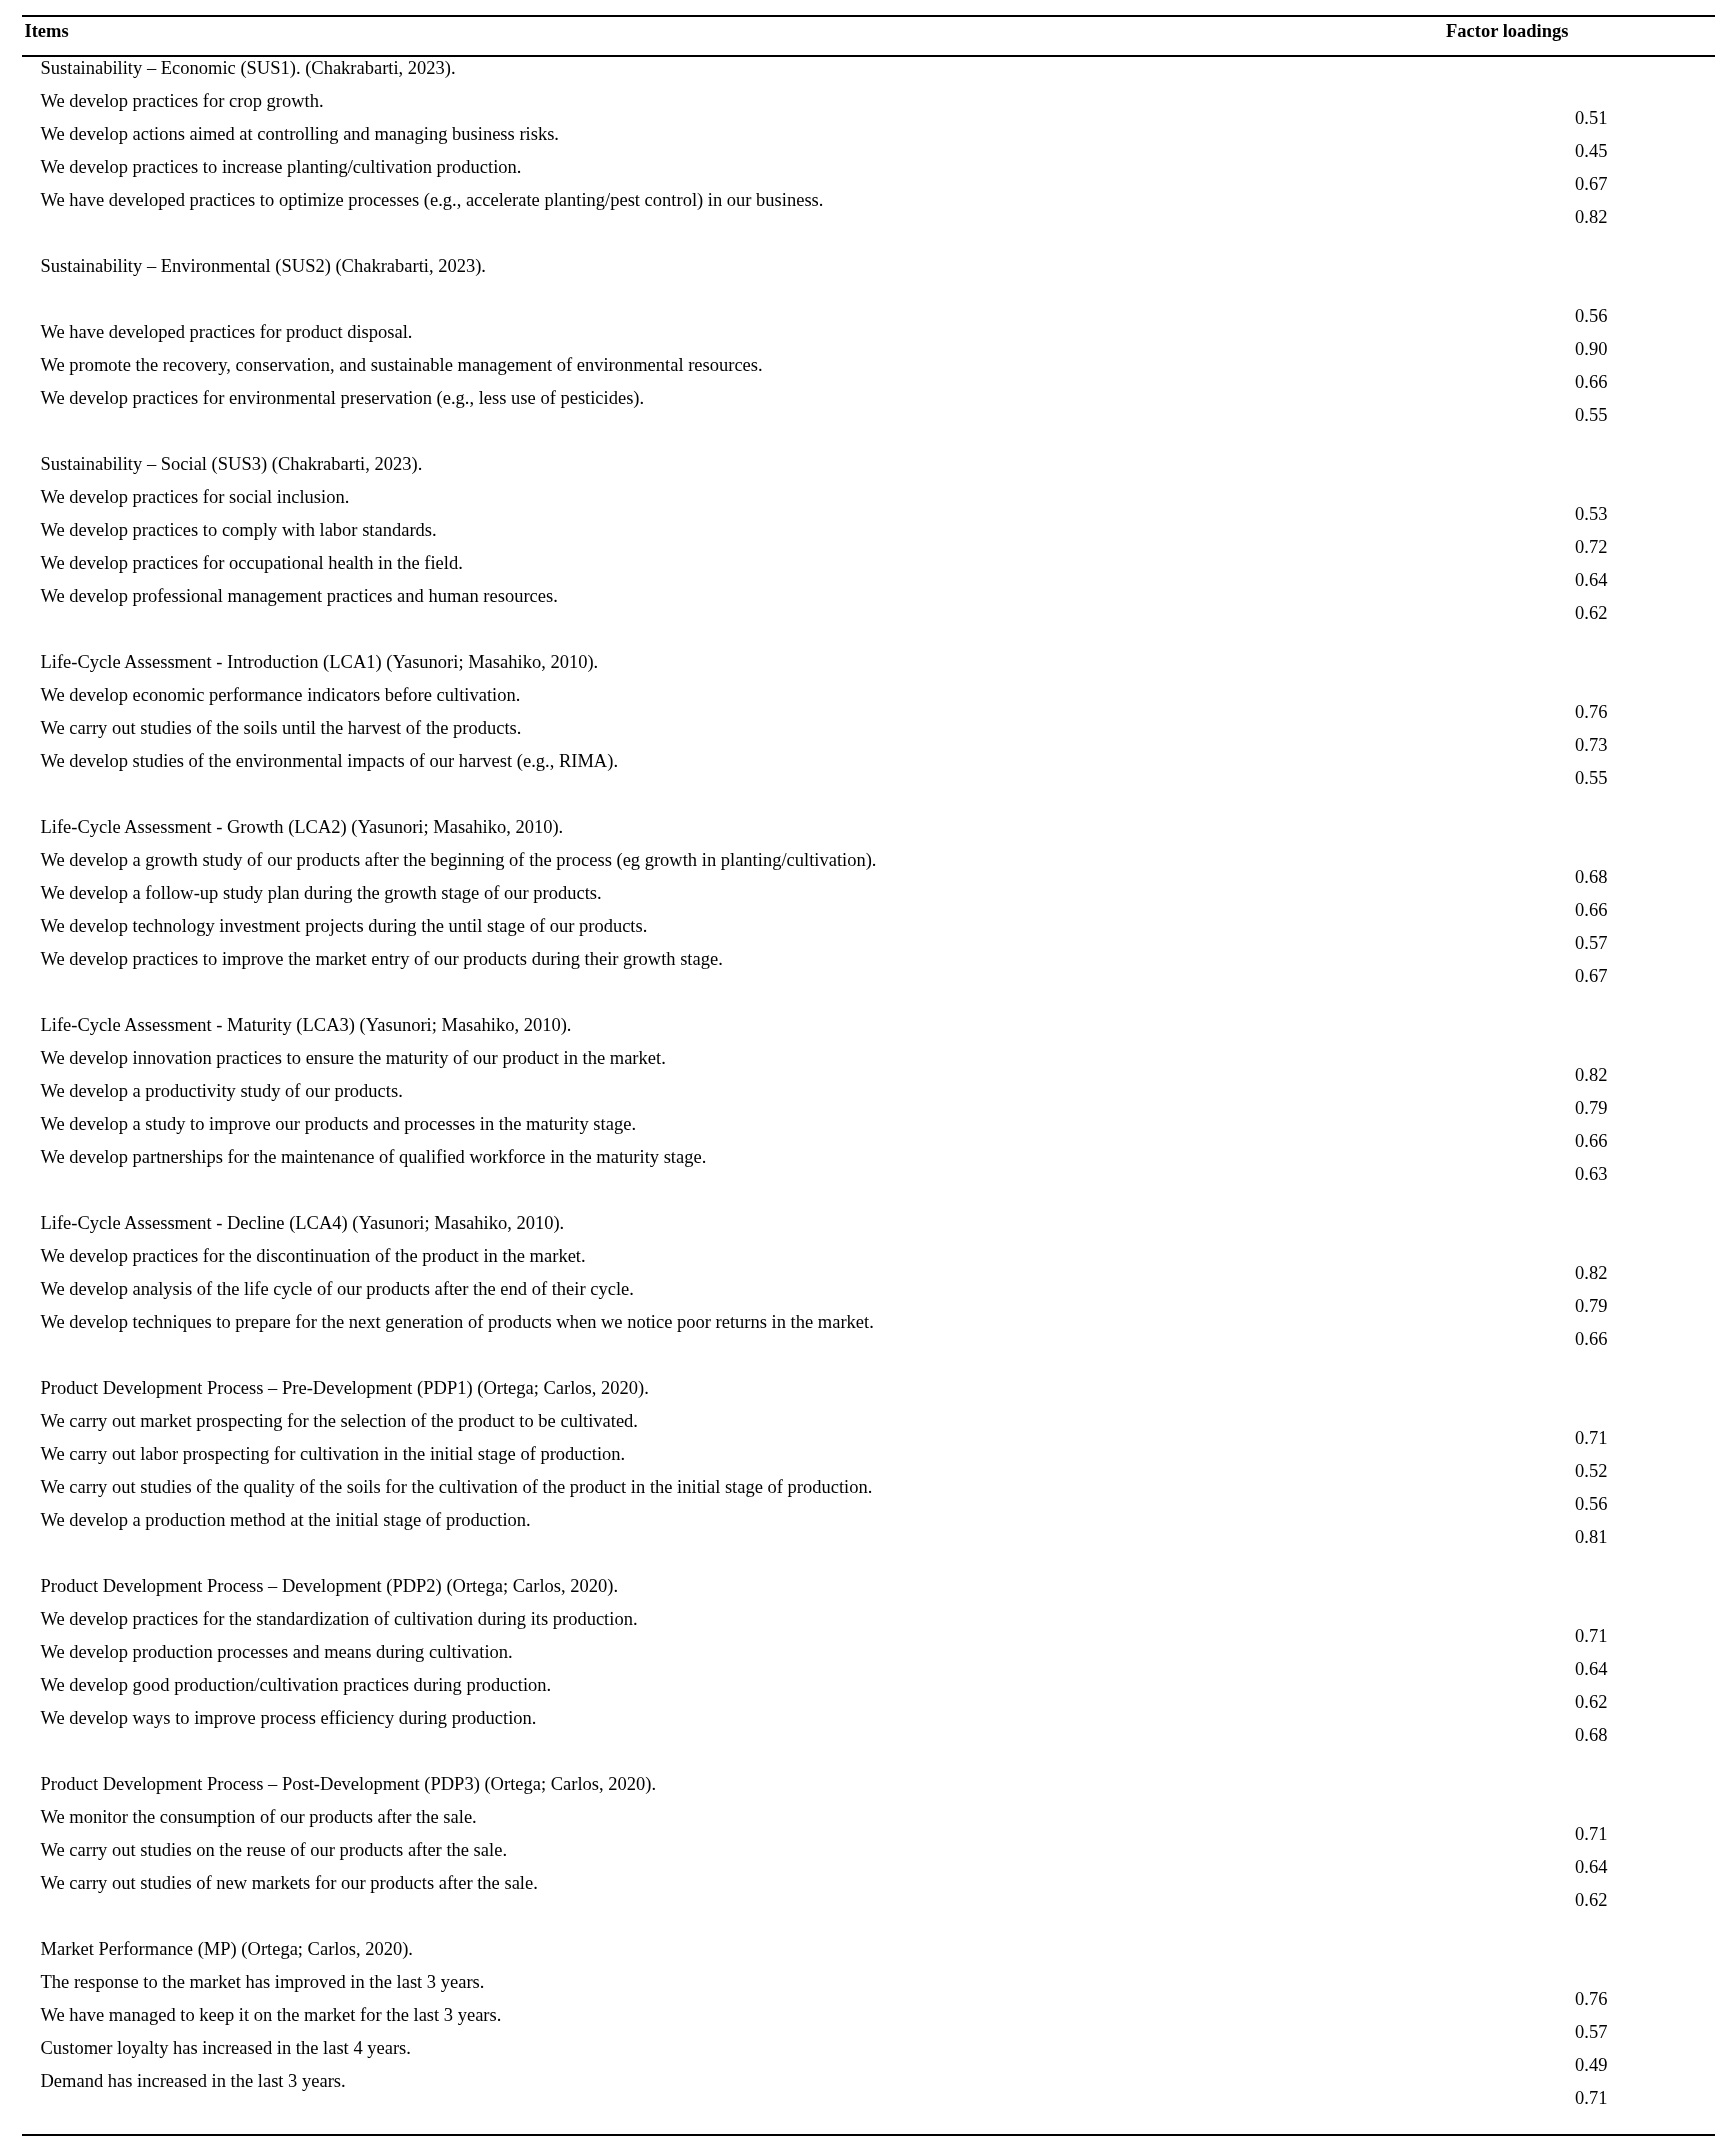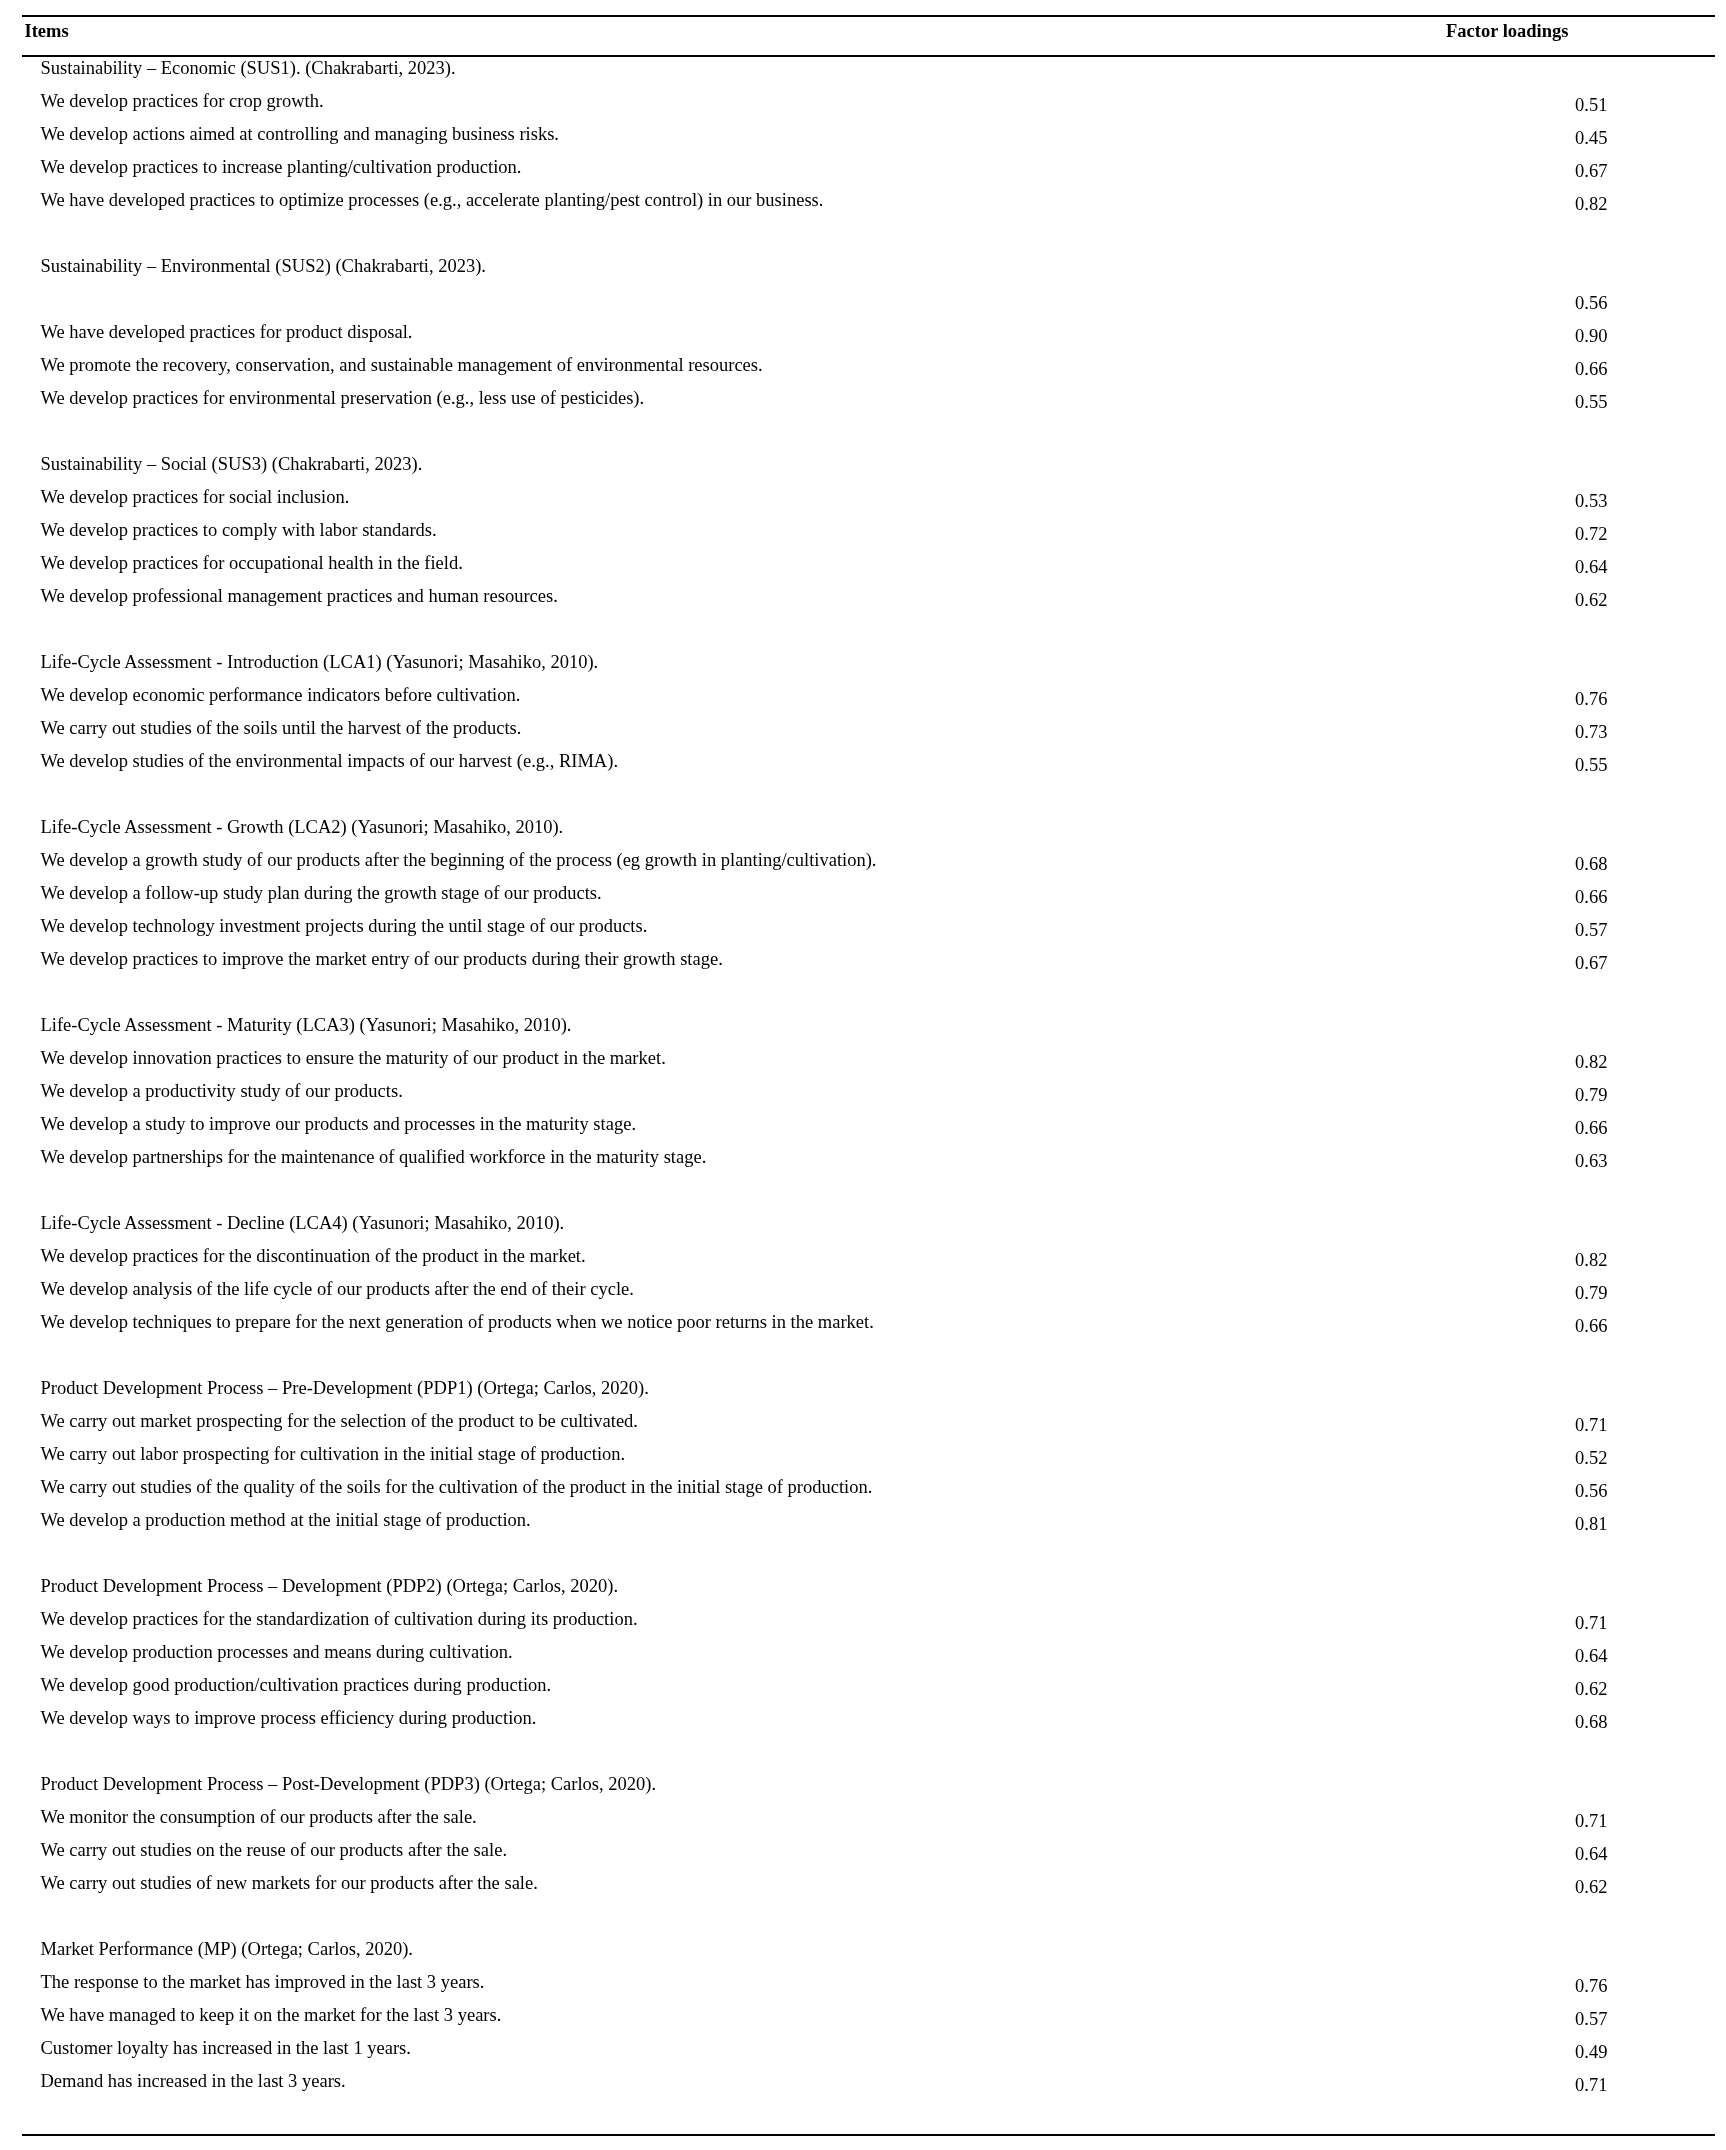--- a/index.html
+++ b/index.html
@@ -14,21 +14,21 @@
   .rule.bottom { top: 2134px; height: 1.9px; }
 
   .header { position: absolute; top: 15.3px; left: 0; width: 1670px; height: 33px;
             font-weight: bold; font-size: 18.5px; line-height: 33px; }
   .header .col-items { position: absolute; left: 24.5px; top: 0; }
   .header .col-loadings { position: absolute; left: 1446px; top: 0; }
 
   #table-body { position: absolute; top: 52px; left: 0; width: 1726px; }
   .row { position: relative; height: 33px; font-size: 18.5px; line-height: 33px; white-space: nowrap; }
   .row .item { position: absolute; left: 24.5px; top: 0; margin-left: 16px; }
-  .row .value { position: absolute; left: 1575px; top: 4px; }
+  .row .value { position: absolute; left: 1575px; top: 17px; }
   .row.spacer { height: 33px; }
 </style>
 </head>
 <body>
 
 <div class="rule top"></div>
 
 <div class="header">
   <span class="col-items">Items</span>
   <span class="col-loadings">Factor loadings</span>
@@ -229,21 +229,21 @@
     </div>
     <div class="row">
       <span class="item">The response to the market has improved in the last 3 years.</span>
       <span class="value">0.76</span>
     </div>
     <div class="row">
       <span class="item">We have managed to keep it on the market for the last 3 years.</span>
       <span class="value">0.57</span>
     </div>
     <div class="row">
-      <span class="item">Customer loyalty has increased in the last 1 years.</span>
+      <span class="item">Customer loyalty has increased in the last 4 years.</span>
       <span class="value">0.49</span>
     </div>
     <div class="row">
       <span class="item">Demand has increased in the last 3 years.</span>
       <span class="value">0.71</span>
     </div>
   </div>
 
 <div class="rule bottom"></div>
 

